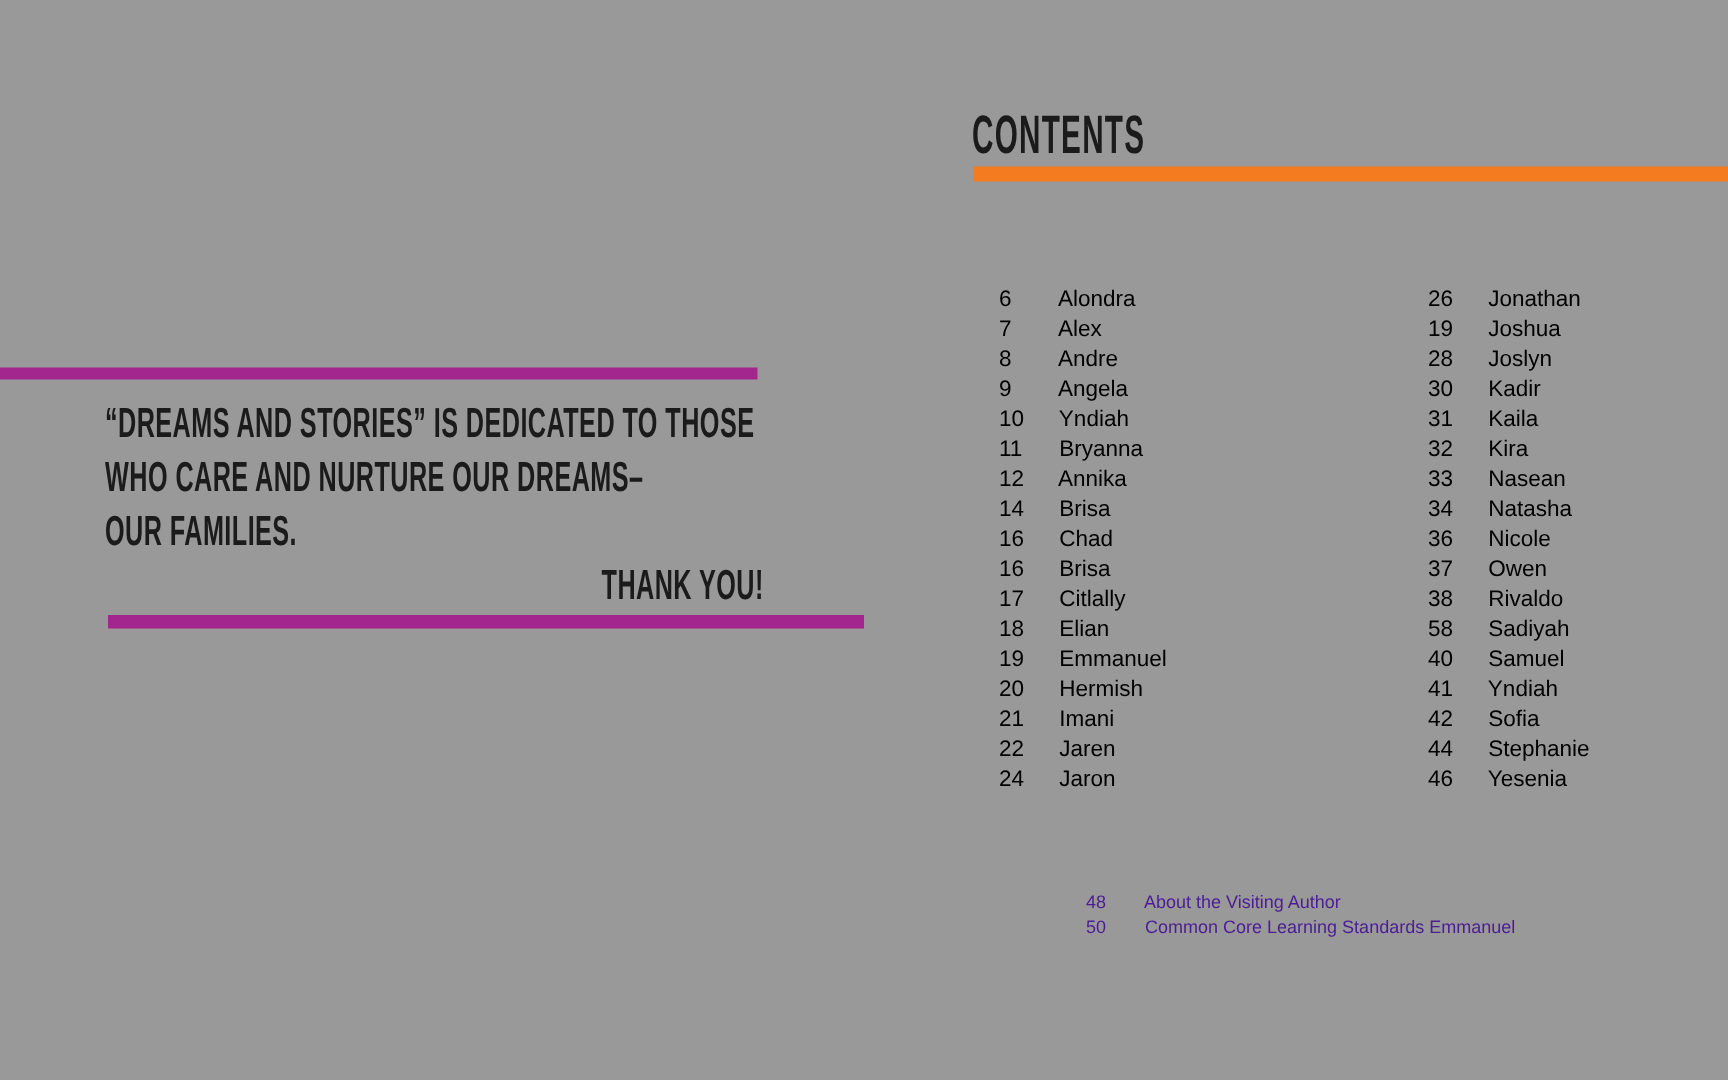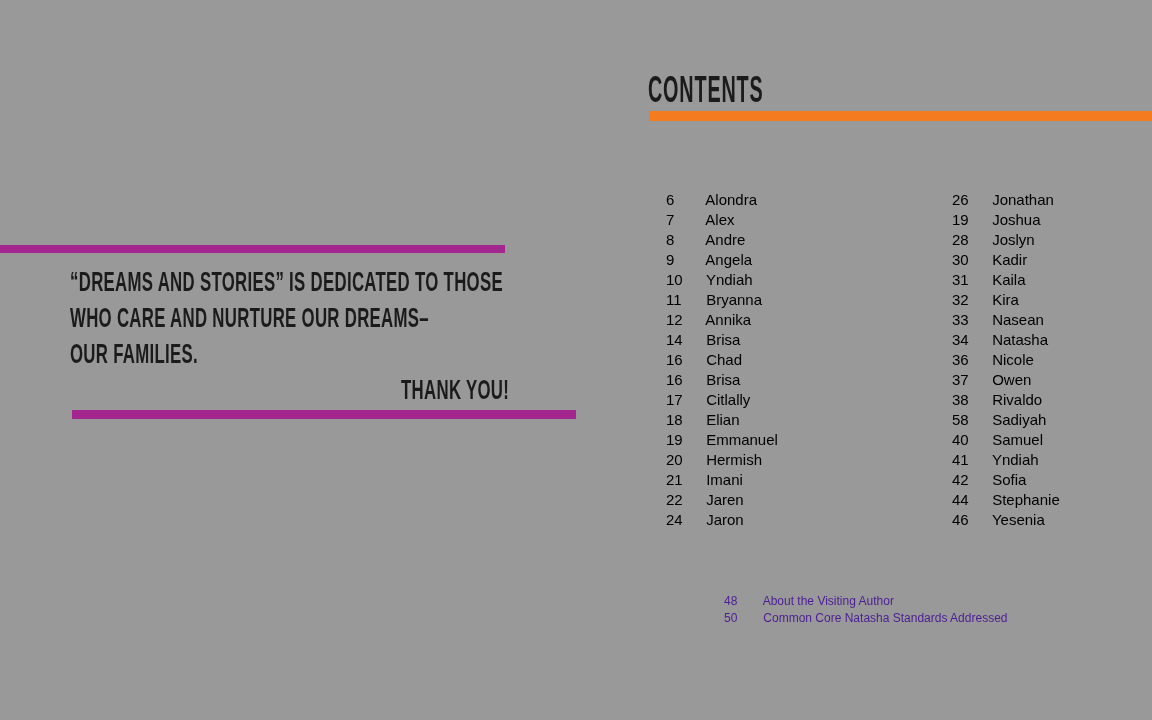--- a/index.html
+++ b/index.html
@@ -274,18 +274,18 @@
 
     <div class="toc-footer">
   <div class="toc-row">
     <span class="toc-num">48</span>
     <span class="toc-name">About the Visiting Author</span>
   </div>
 
 
   <div class="toc-row">
     <span class="toc-num">50</span>
-    <span class="toc-name">Common Core Natasha Standards Addressed</span>
+    <span class="toc-name">Common Core Learning Standards Emmanuel</span>
   </div>
 </div>
   </div>
 
 </div>
 
 </body></html>

